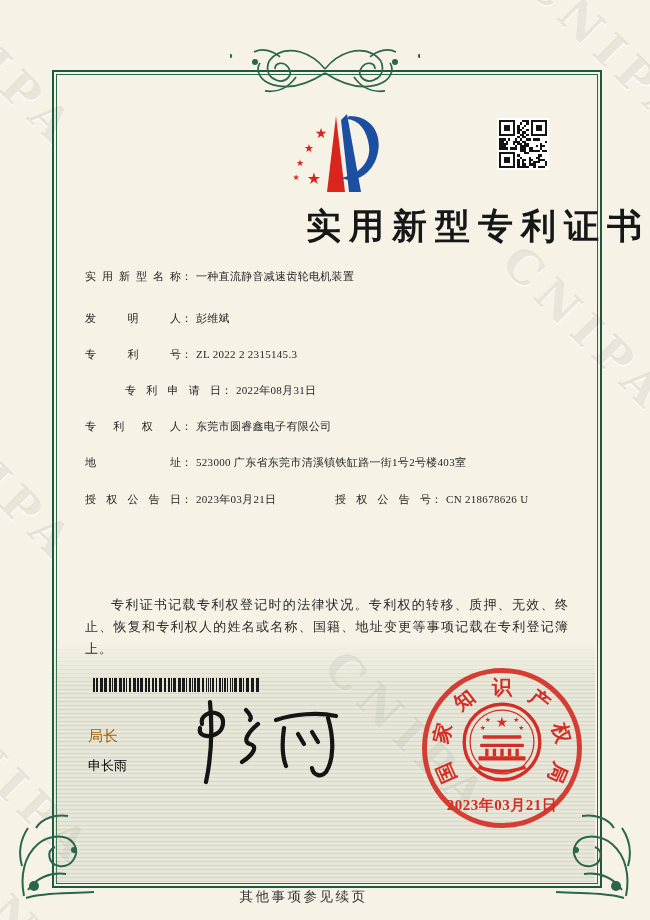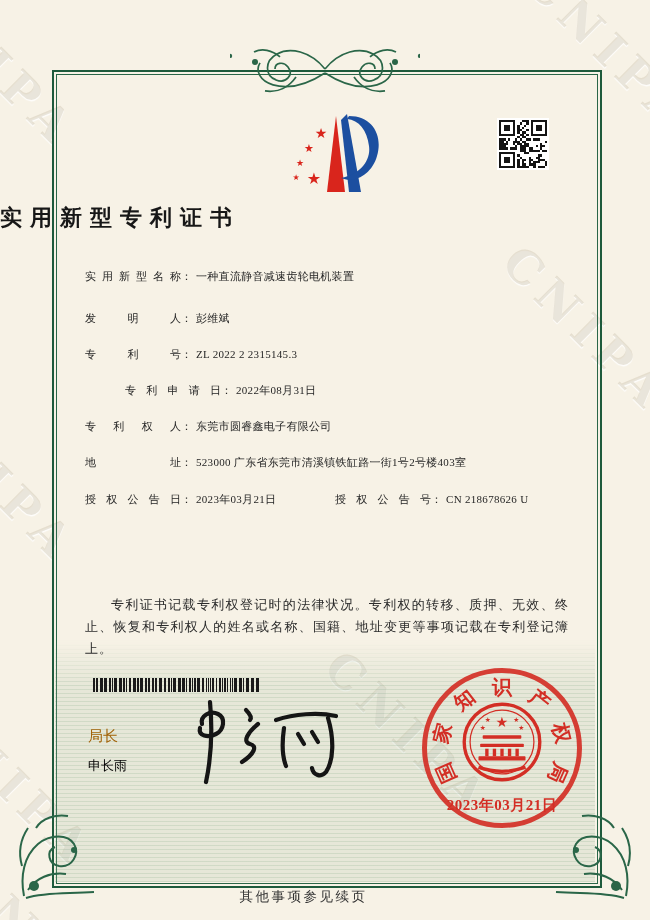--- a/index.html
+++ b/index.html
@@ -40,21 +40,21 @@
   .ornament-top{position:absolute;left:325px;top:70px;transform:translate(-50%,-52%);z-index:2;}
   .flourish{position:absolute;z-index:2;}
   .flourish.bl{left:14px;top:806px;}
   .flourish.br{left:552px;top:806px;transform:scaleX(-1);}
   
   .cert-no{position:absolute;left:76px;top:108px;z-index:2;font-size:15px;letter-spacing:1.5px;}
   .logo{position:absolute;left:283px;top:110px;z-index:2;}
   .qr{position:absolute;left:497px;top:118px;z-index:2;background:#fff;padding:2px;}
   .title{
     position:absolute;left:0;top:203px;width:650px;z-index:2;
-    text-align:left;font-size:22px;font-weight:bold;letter-spacing:8px;color:#171717;
+    text-align:right;font-size:35px;font-weight:bold;letter-spacing:8px;color:#171717;
   }
   
   .field-row{position:absolute;left:85px;width:490px;z-index:2;font-size:11px;display:flex;line-height:20px;}
   .field-label{display:inline-block;width:96px;text-align:justify;text-align-last:justify;flex:none;}
   .field-colon{flex:none;margin-right:4px;}
   .field-value{letter-spacing:0.3px;}
   .fgroup{display:flex;flex:none;}
   .fgroup.g1{width:250px;}
   
   .para{

